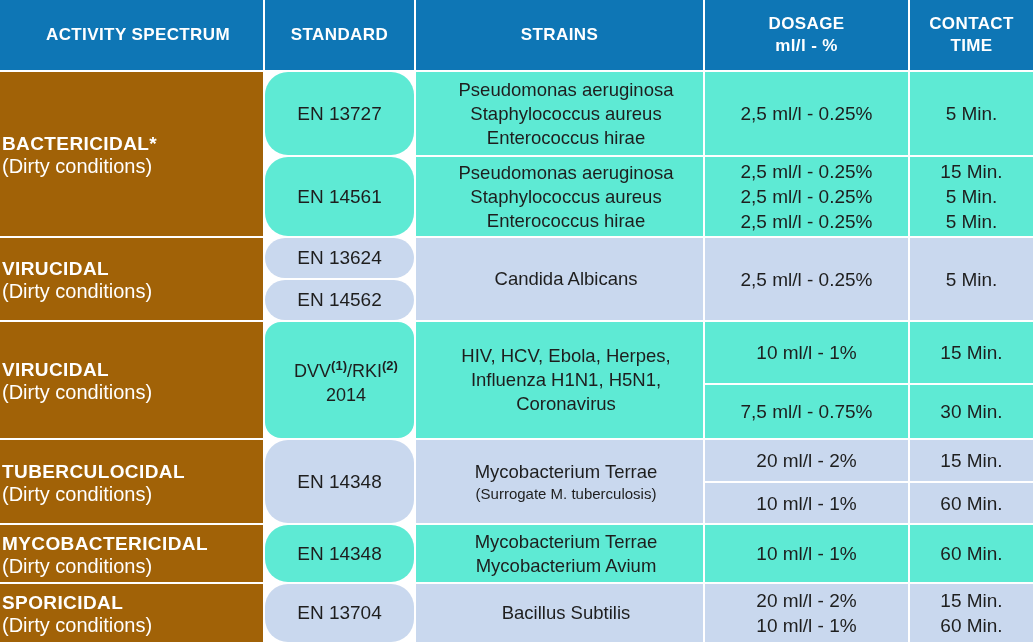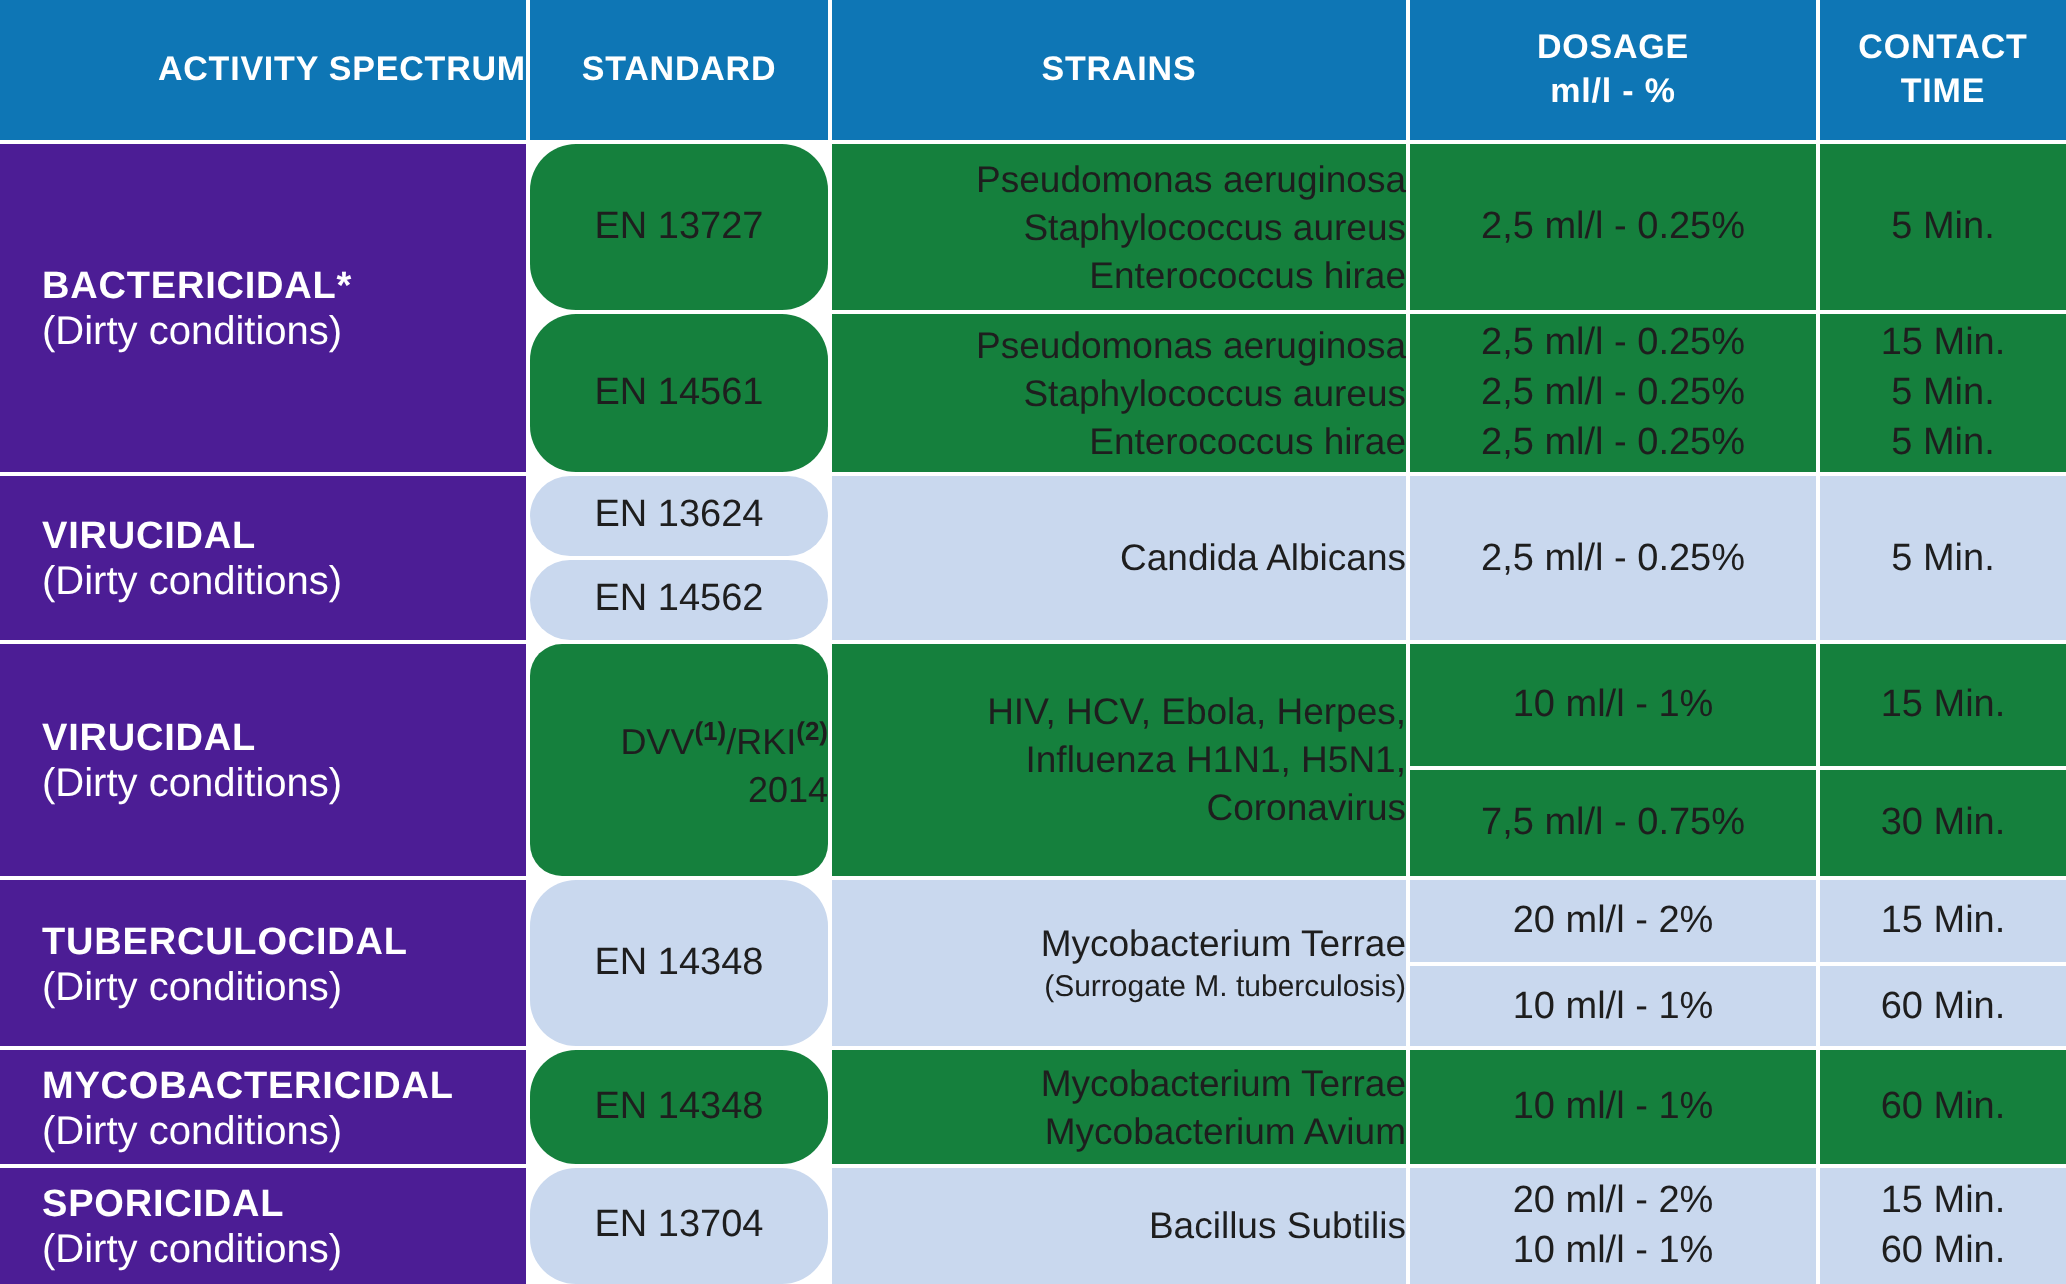--- a/index.html
+++ b/index.html
@@ -13,33 +13,33 @@
     font-family:"Liberation Sans", sans-serif;
     color:#1e1e1e;
   }
   .cell {
     display:flex; flex-direction:column;
     justify-content:center; align-items:center;
     text-align:center;
     font-size:19px;
     overflow:hidden;
   }
-  .cell.left { align-items:flex-end; text-align:left; padding-left:13px; }
+  .cell.left { align-items:center; text-align:left; padding-left:13px; }
   .hdr {
     background:#0e76b5; color:#ffffff;
     font-weight:bold; font-size:17px; letter-spacing:0.4px;
     line-height:22px;
   }
   .act {
-    background:#4c1d95; color:#ffffff;
-    align-items:flex-start; text-align:right; padding-left:21px;
+    background:#a16207; color:#ffffff;
+    align-items:flex-start; text-align:right; padding-left:2px;
   }
   .act .name { font-weight:bold; font-size:19px; letter-spacing:0.4px; line-height:24px; }
   .act .cond { font-size:20px; line-height:20px; }
-  .light { background:#15803d; }
+  .light { background:#5eead4; }
   .dark  { background:#c9d8ee; }
   .lines { line-height:25px; }
   .strains { line-height:24px; font-size:18.5px; }
   .note { font-size:15px; line-height:19px; }
   .std { font-size:19px;border-radius:23px; }
   .dvv { font-size:18px; line-height:24px;border-radius:16px; }
   .dvv sup { font-weight:bold; font-size:13px; }
 </style>
 </head>
 <body>

